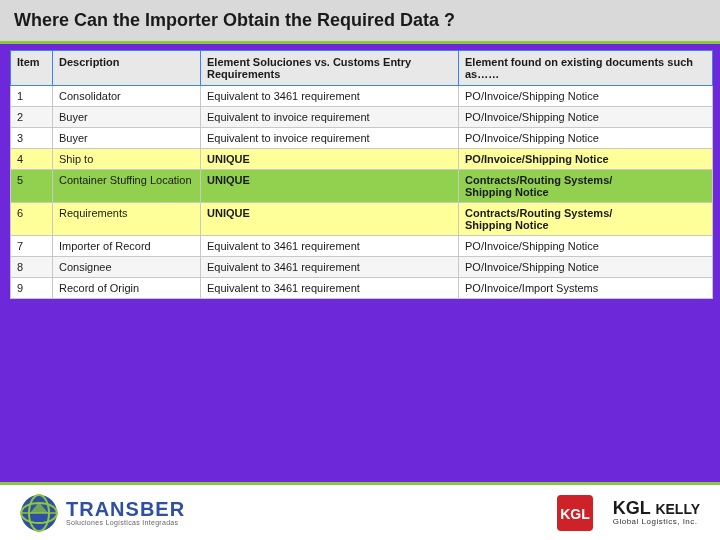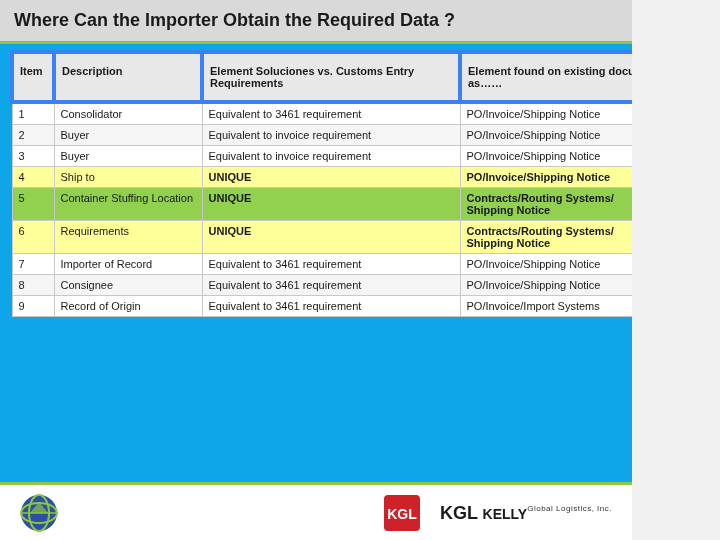--- a/index.html
+++ b/index.html
@@ -6,23 +6,23 @@
     body {
       width: 720px;
       height: 540px;
       background: #f0f0f0;
       font-family: Arial, sans-serif;
       font-size: 12px;
       overflow: hidden;
     }
 
     .page-wrapper {
-      width: 632px;
+      width: 720px;
       height: 540px;
-      background: #0ea5e9;
+      background: #6d28d9;
       display: flex;
       flex-direction: column;
     }
 
     .header {
       background: #d9d9d9;
       padding: 10px 14px;
       border-bottom: 3px solid #8dc63f;
     }
 
@@ -44,22 +44,22 @@
       table-layout: fixed;
     }
 
     col.col-item { width: 42px; }
     col.col-desc { width: 148px; }
     col.col-def  { width: 258px; }
     col.col-found{ width: 254px; }
 
     thead tr th {
       background: #e8e8e8;
-      border: 4px solid #3b82f6;
-      padding: 11px 6px;
+      border: 1px solid #3b82f6;
+      padding: 5px 6px;
       font-weight: bold;
       font-size: 11px;
       color: #1a1a1a;
       vertical-align: top;
       text-align: left;
     }
 
     tbody tr td {
       border: 1px solid #c8c8c8;
       padding: 4px 6px;
@@ -126,21 +126,21 @@
       gap: 20px;
     }
 
     .kgl-icon {
       width: 36px;
       height: 36px;
     }
 
     .kgl-text {
       display: flex;
-      flex-direction: row;
+      flex-direction: column;
       align-items: flex-start;
     }
 
     .kgl-brand {
       font-size: 18px;
       font-weight: 900;
       color: #1a1a1a;
       line-height: 1;
     }
 
@@ -237,20 +237,24 @@
 
   <div class="footer">
     <div class="transber-logo">
       <svg class="transber-icon" viewBox="0 0 38 38">
         <circle cx="19" cy="19" r="18" fill="#2e4fa3"></circle>
         <ellipse cx="19" cy="19" rx="18" ry="10" fill="none" stroke="#8dc63f" stroke-width="2"></ellipse>
         <ellipse cx="19" cy="19" rx="10" ry="18" fill="none" stroke="#8dc63f" stroke-width="2"></ellipse>
         <line x1="1" y1="19" x2="37" y2="19" stroke="#8dc63f" stroke-width="1.5"></line>
         <polygon points="10,19 19,8 28,19" fill="#8dc63f" opacity="0.7"></polygon>
       </svg>
+      <div class="transber-text">
+        <span class="transber-brand">TRANSBER</span>
+        <span class="transber-sub">Soluciones Logísticas Integradas</span>
+      </div>
     </div>
     <div class="kgl-logo">
       <svg class="kgl-icon" viewBox="0 0 36 36">
         <rect width="36" height="36" rx="4" fill="#cc2228"></rect>
         <text x="18" y="24" font-size="14" font-weight="bold" fill="white" text-anchor="middle" font-family="Arial">KGL</text>
       </svg>
       <div class="kgl-text">
         <span class="kgl-brand">KGL <span style="font-size:14px;font-weight:900;color:#1a1a1a;">KELLY</span></span>
         <span class="kgl-sub">Global Logistics, Inc.</span>
       </div>

